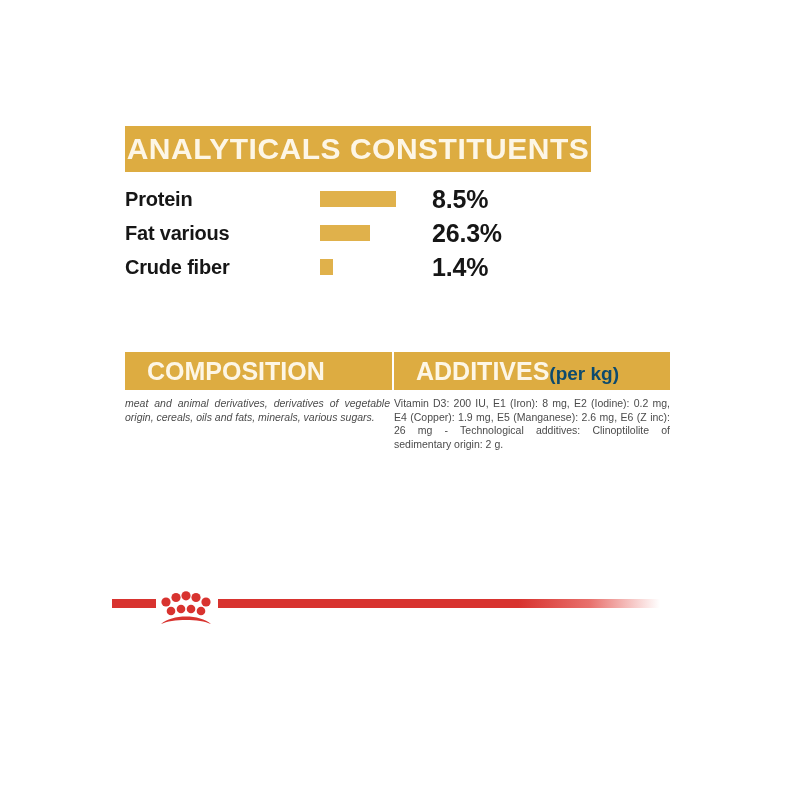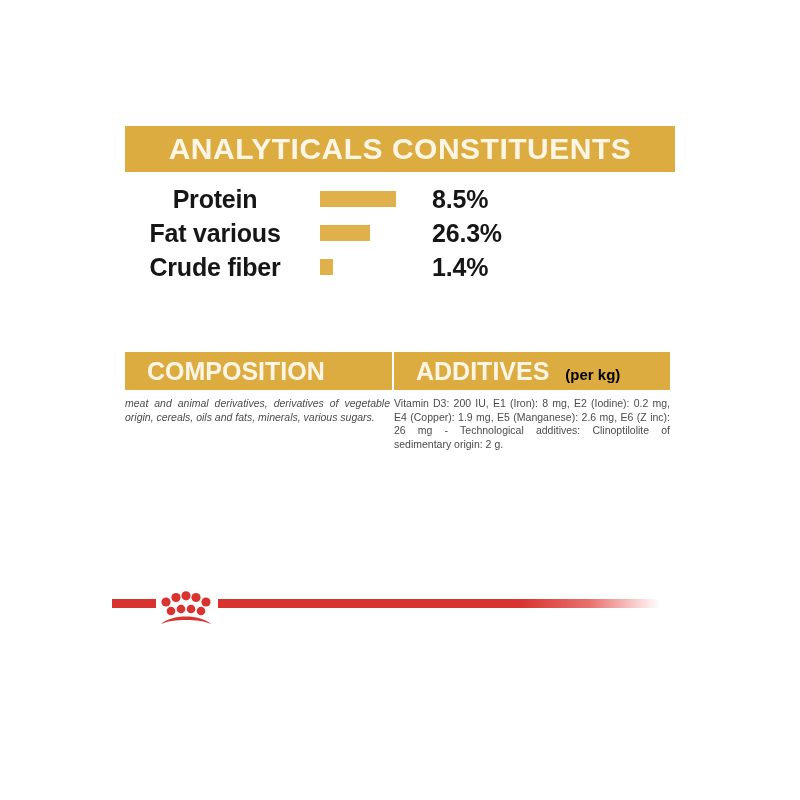--- a/index.html
+++ b/index.html
@@ -22,21 +22,21 @@
     top: 0;
     width: 800px;
     height: 800px;
   }
 
   
   .analyticals-band {
     position: absolute;
     left: 125px;
     top: 126px;
-    width: 550px;
+    width: 466px;
     height: 46px;
     background: #ddac41;
     display: flex;
     align-items: center;
     justify-content: center;
   }
   .analyticals-band-title {
     color: #fdf6e6;
     font-size: 30px;
     font-weight: bold;
@@ -53,22 +53,22 @@
     top: 182px;
     width: 550px;
   }
   .analytical-row {
     display: flex;
     align-items: center;
     height: 34px;
   }
   .analytical-label {
     width: 195px;
-    text-align: center;
-    font-size: 25px;
+    text-align: left;
+    font-size: 20px;
     font-weight: bold;
     color: #161616;
     letter-spacing: -0.2px;
     padding-right: 15px;
     box-sizing: border-box;
     white-space: nowrap;
   }
   .analytical-bar-wrap {
     width: 92px;
     display: flex;
@@ -113,24 +113,24 @@
   }
   .info-head-title {
     color: #fdf6e6;
     font-size: 25px;
     font-weight: bold;
     line-height: 38px;
     letter-spacing: 0px;
     white-space: nowrap;
   }
   .info-head-sub {
-    color: #000000;
-    font-size: 15px;
-    font-weight: bold;
-    margin-left: 16px;
+    color: #0c4a6e;
+    font-size: 19px;
+    font-weight: bold;
+    margin-left: 0;
     line-height: 38px;
     white-space: nowrap;
   }
   .info-body {
     margin-top: 7px;
     font-size: 10.5px;
     line-height: 13.5px;
     color: #4b4b4b;
     text-align: justify;
     font-family: "Liberation Sans", sans-serif;

